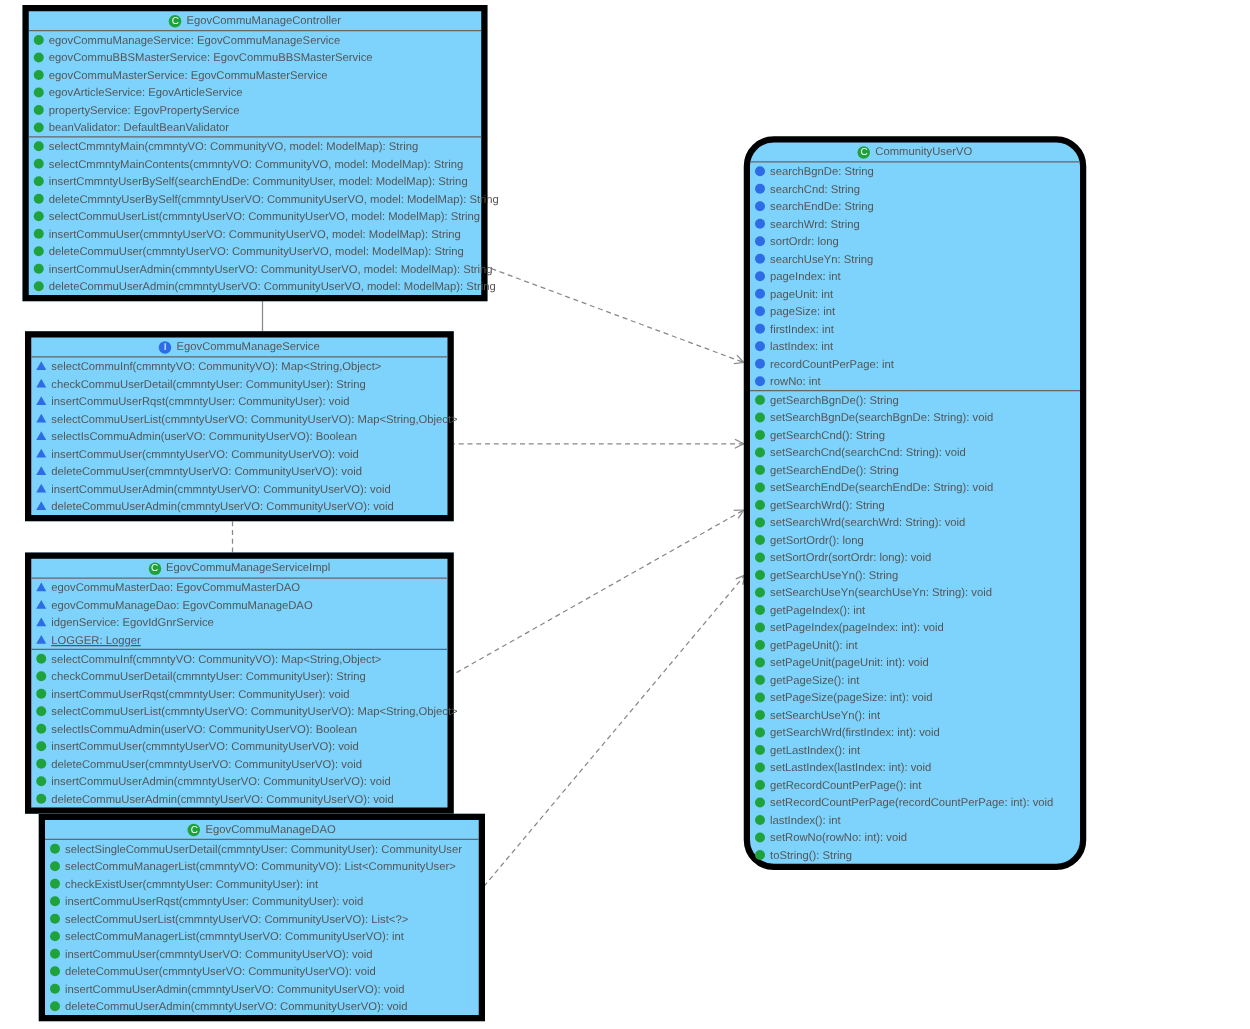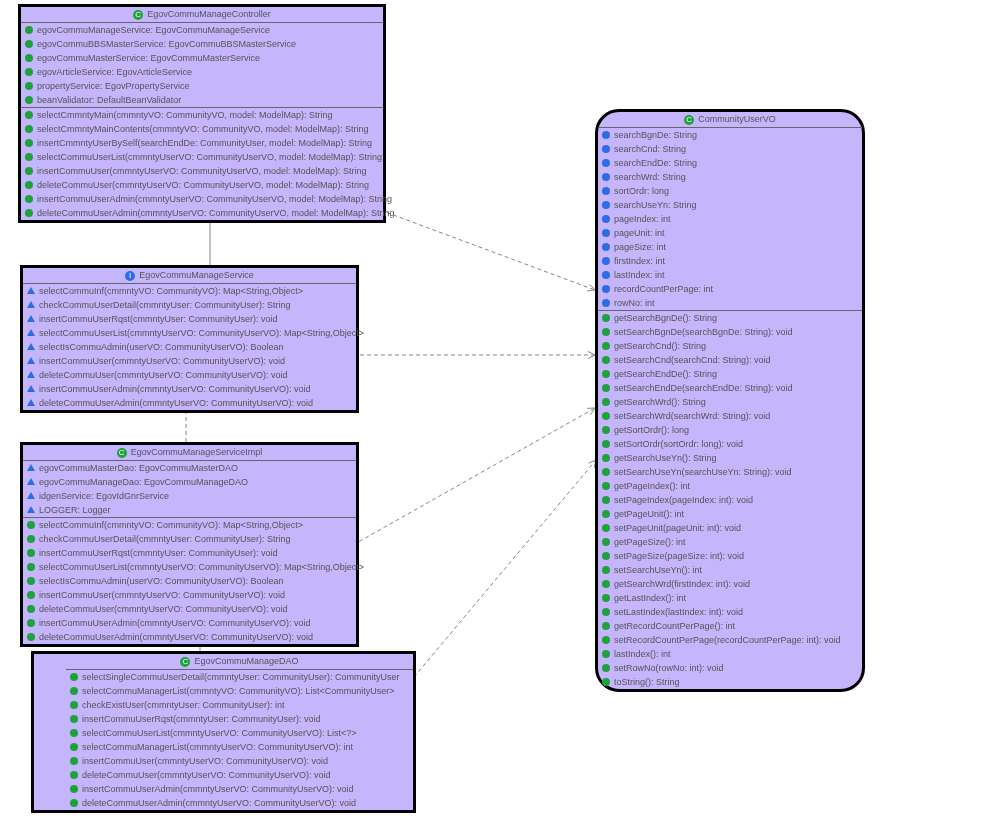--- a/index.html
+++ b/index.html
@@ -1,17 +1,17 @@
 <!DOCTYPE html>
 <html><head>
 <meta charset="utf-8">
 <style>
   body{margin:0;font-family:Arial,Helvetica,sans-serif;font-size:9px;color:#555;background:#fff}
   .canvas{position:relative;width:1000px;height:823px}
-  .box{position:absolute;background:#c4b5fd;border:3px solid #000000}
+  .box{position:absolute;background:#7dd3fc;border:5px solid #000000}
   .title{border-bottom:1px solid #666;padding:2px 6px;text-align:center;white-space:nowrap;font-weight:normal}
   .sect{border-bottom:1px solid #666}
   .sect:last-child{border-bottom:none}
   .row{display:flex;align-items:center;padding:1px 4px;white-space:nowrap;line-height:12px}
   .ic{display:inline-block;width:8px;height:8px;border-radius:50%;margin-right:4px;flex-shrink:0}
   .ic.green{background:#1FA23C}
   .ic.blue{background:#2E6CE6}
   .ic.tri{width:0;height:0;border-left:4px solid transparent;border-right:4px solid transparent;border-bottom:7px solid #2E6CE6;border-radius:0;background:none}
   .tic{display:inline-block;width:10px;height:10px;border-radius:50%;margin-right:4px;font-size:8px;line-height:10px;text-align:center;color:#fff;vertical-align:middle}
   .tic.c{background:#1FA23C}
@@ -78,20 +78,24 @@
         <div class="row">
           <span class="ic green"></span>
           <span>selectCmmntyMainContents(cmmntyVO: CommunityVO, model: ModelMap): String</span>
         </div>
         <div class="row">
           <span class="ic green"></span>
           <span>insertCmmntyUserBySelf(searchEndDe: CommunityUser, model: ModelMap): String</span>
         </div>
         <div class="row">
           <span class="ic green"></span>
+          <span>deleteCmmntyUserBySelf(cmmntyUserVO: CommunityUserVO, model: ModelMap): String</span>
+        </div>
+        <div class="row">
+          <span class="ic green"></span>
           <span>selectCommuUserList(cmmntyUserVO: CommunityUserVO, model: ModelMap): String</span>
         </div>
         <div class="row">
           <span class="ic green"></span>
           <span>insertCommuUser(cmmntyUserVO: CommunityUserVO, model: ModelMap): String</span>
         </div>
         <div class="row">
           <span class="ic green"></span>
           <span>deleteCommuUser(cmmntyUserVO: CommunityUserVO, model: ModelMap): String</span>
         </div>
@@ -156,21 +160,21 @@
         <div class="row">
           <span class="ic tri"></span>
           <span>egovCommuManageDao: EgovCommuManageDAO</span>
         </div>
         <div class="row">
           <span class="ic tri"></span>
           <span>idgenService: EgovIdGnrService</span>
         </div>
         <div class="row">
           <span class="ic tri"></span>
-          <span style="">LOGGER: Logger</span>
+          <span style="text-decoration: underline;">LOGGER: Logger</span>
         </div>
       </div>
       <div class="sect">
         <div class="row">
           <span class="ic green"></span>
           <span>selectCommuInf(cmmntyVO: CommunityVO): Map&lt;String,Object&gt;</span>
         </div>
         <div class="row">
           <span class="ic green"></span>
           <span>checkCommuUserDetail(cmmntyUser: CommunityUser): String</span>
@@ -198,21 +202,21 @@
         <div class="row">
           <span class="ic green"></span>
           <span>insertCommuUserAdmin(cmmntyUserVO: CommunityUserVO): void</span>
         </div>
         <div class="row">
           <span class="ic green"></span>
           <span>deleteCommuUserAdmin(cmmntyUserVO: CommunityUserVO): void</span>
         </div>
       </div>
     </div>
-    <div class="box" style="left: 31px; top: 651px; width: 347px; padding-left: 32px;">
+    <div class="box" style="left: 31px; top: 651px; width: 347px;">
       <div class="title"><span class="tic c">C</span><span>EgovCommuManageDAO</span></div>
       <div class="sect">
         <div class="row">
           <span class="ic green"></span>
           <span>selectSingleCommuUserDetail(cmmntyUser: CommunityUser): CommunityUser</span>
         </div>
         <div class="row">
           <span class="ic green"></span>
           <span>selectCommuManagerList(cmmntyVO: CommunityVO): List&lt;CommunityUser&gt;</span>
         </div>

